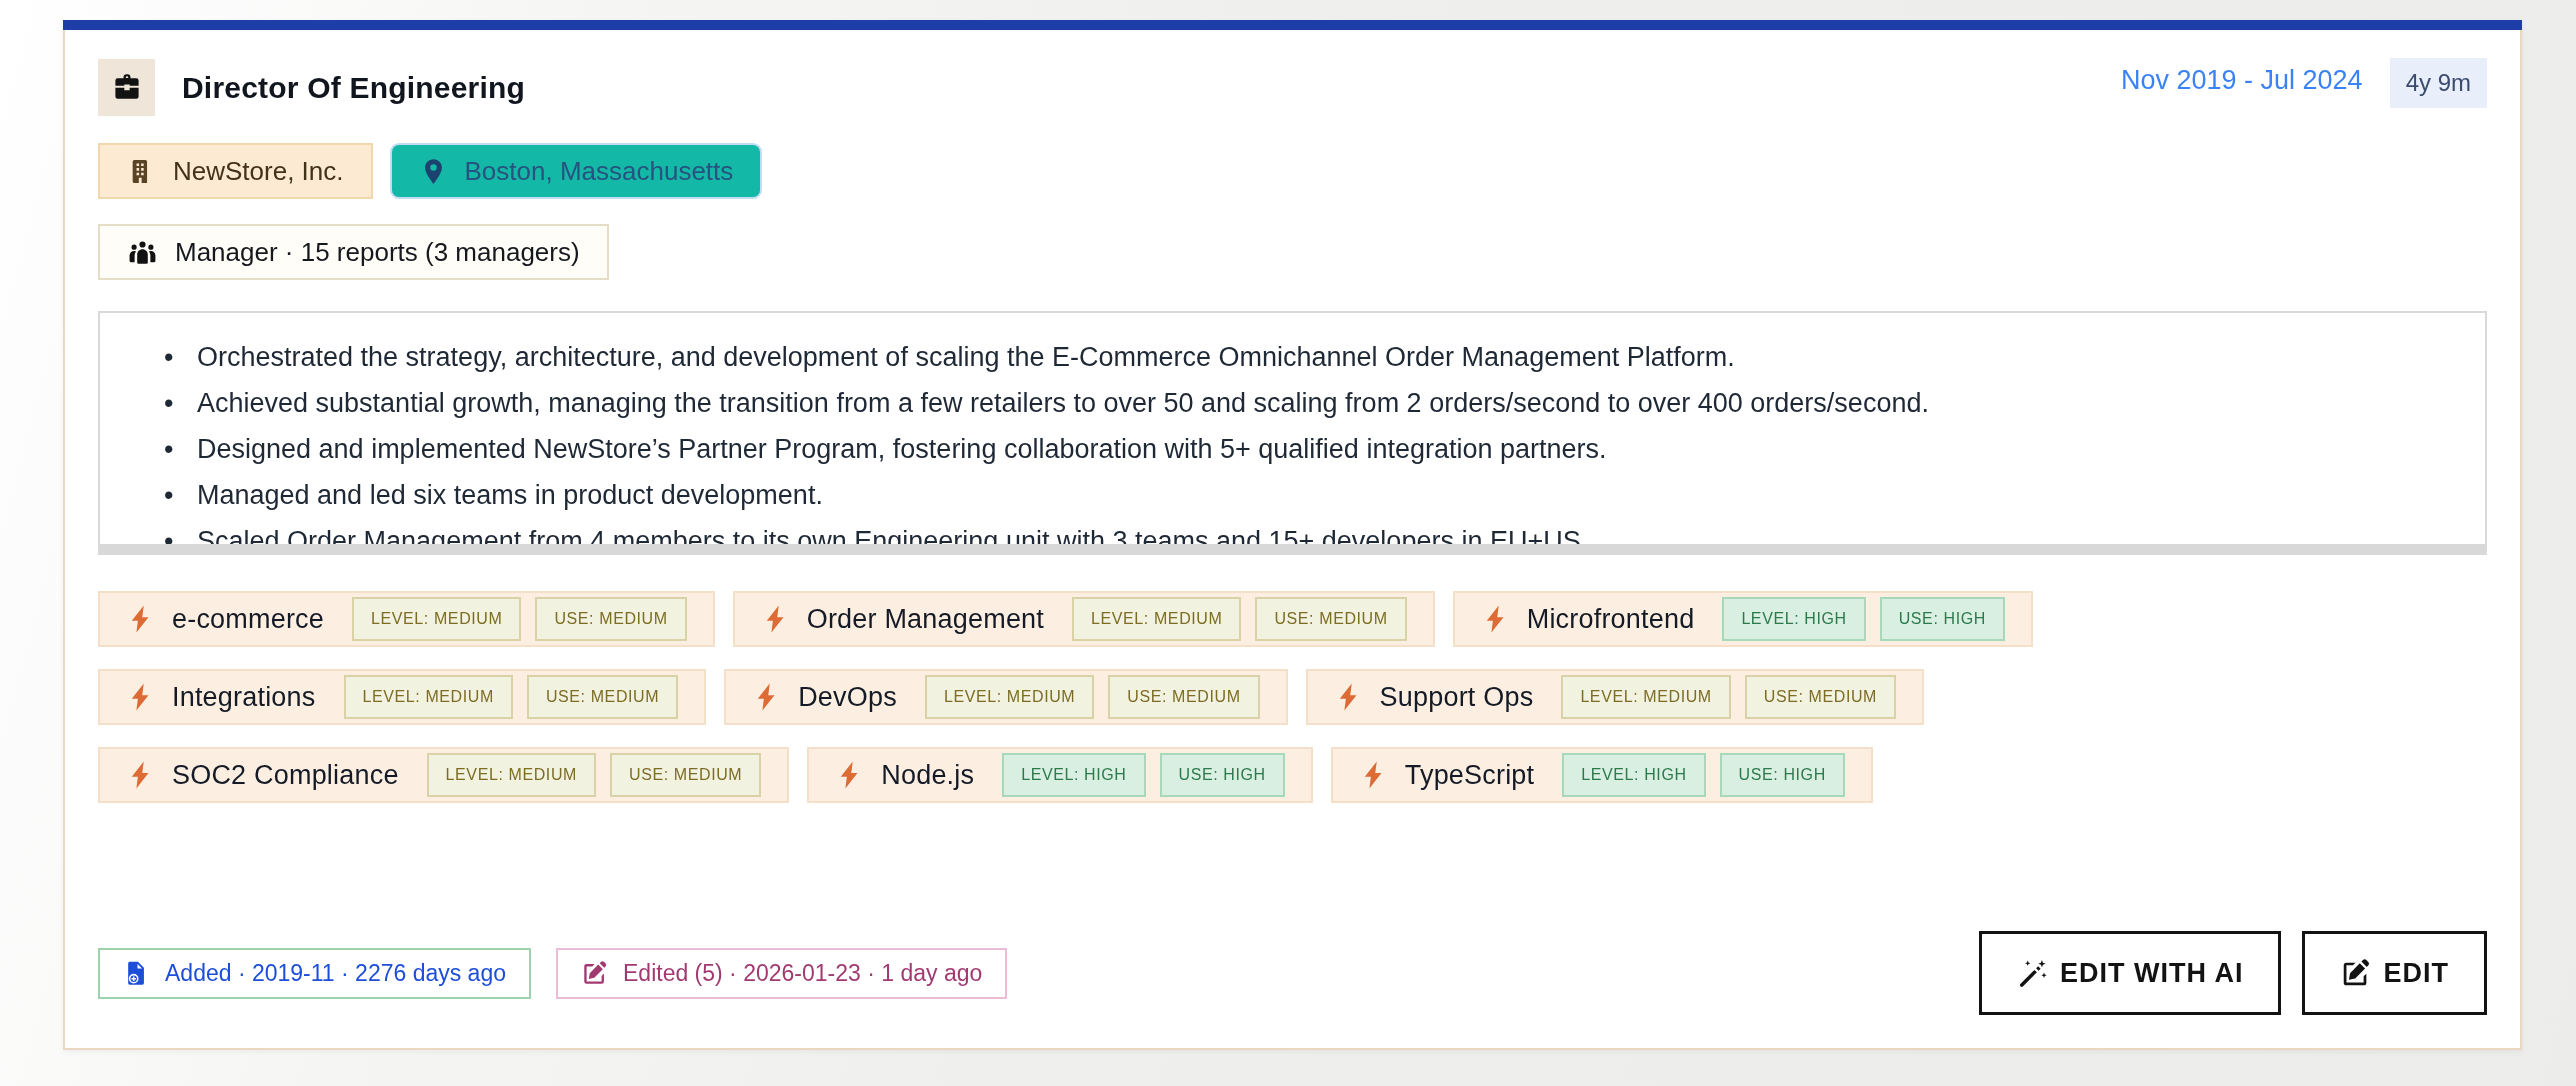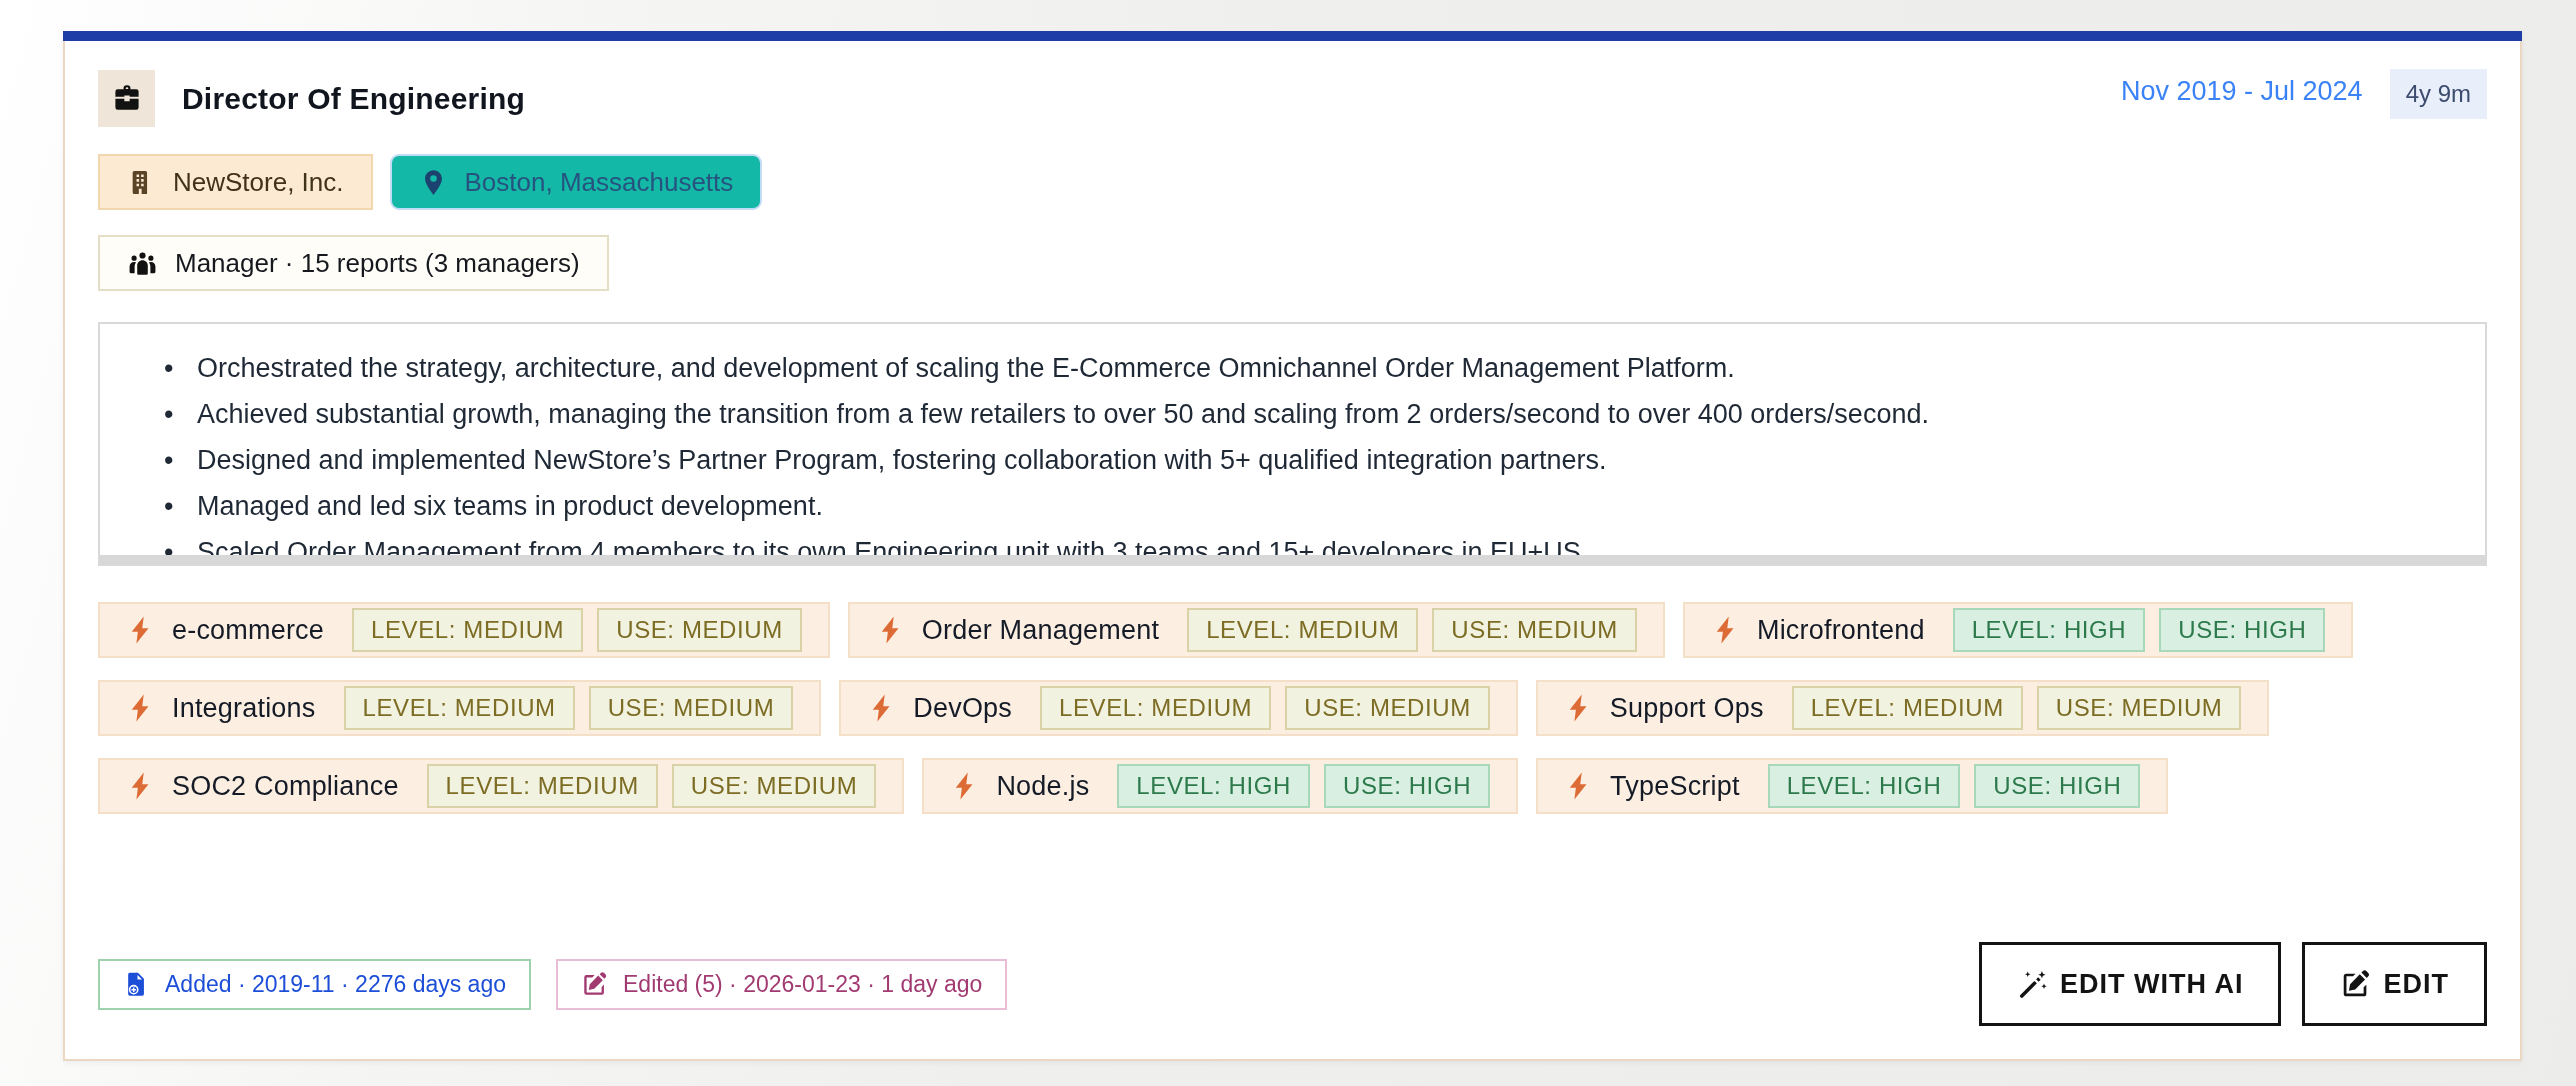--- a/index.html
+++ b/index.html
@@ -5,21 +5,21 @@
   * { box-sizing: border-box; margin: 0; padding: 0; }
   html,body { width: 2576px; height: 1086px; }
   body {
     font-family: "Liberation Sans", "DejaVu Sans", sans-serif;
     background: linear-gradient(105deg, #ffffff 0%, #f5f5f4 22%, #efefee 45%, #ececeb 100%);
     overflow: hidden;
     color: #151b26;
   }
   .card {
     position: absolute;
-    left: 63px; top: 31px;
+    left: 63px; top: 20px;
     width: 2459px; height: 1030px;
     background: #ffffff;
     border: 2px solid #e9d7c1;
     border-top: none;
     box-shadow: 0 2px 6px rgba(0,0,0,0.05);
     display: flex;
     flex-direction: column;
   }
   .accent-bar { height: 10px; width: 100%; background: #1e3da6; flex: 0 0 auto; margin-left: -2px; width: calc(100% + 4px); }
   .card-inner {
@@ -94,21 +94,21 @@
     display: inline-flex; align-items: center;
     height: 56px; padding: 0 26px;
     background: #fcefe2; border: 2px solid #f4dfc8;
   }
   .skill-tag .bolt { display: inline-flex; color: #dd6b35; margin-right: 16px; }
   .skill-tag .bolt svg { width: 30px; height: 34px; }
   .skill-name { font-size: 27px; color: #151b26; font-weight: 500; margin-right: 28px; letter-spacing: 0.2px; }
   .lvl-badge {
     display: inline-flex; align-items: center;
     height: 44px; padding: 0 17px;
-    font-size: 24px; font-weight: 500; letter-spacing: 0.6px;
+    font-size: 16px; font-weight: 500; letter-spacing: 0.6px;
     border: 2px solid transparent;
     margin-right: 14px;
   }
   .lvl-badge:last-child { margin-right: 0; }
   .tier-medium { background: #f2f2e0; border-color: #d9d2a6; color: #7c6c24; }
   .tier-high   { background: #d9efe1; border-color: #a7d8b9; color: #2c7a4c; }
   
   .footer-row {
     margin-top: auto; margin-bottom: 33px;
     display: flex; align-items: center;

